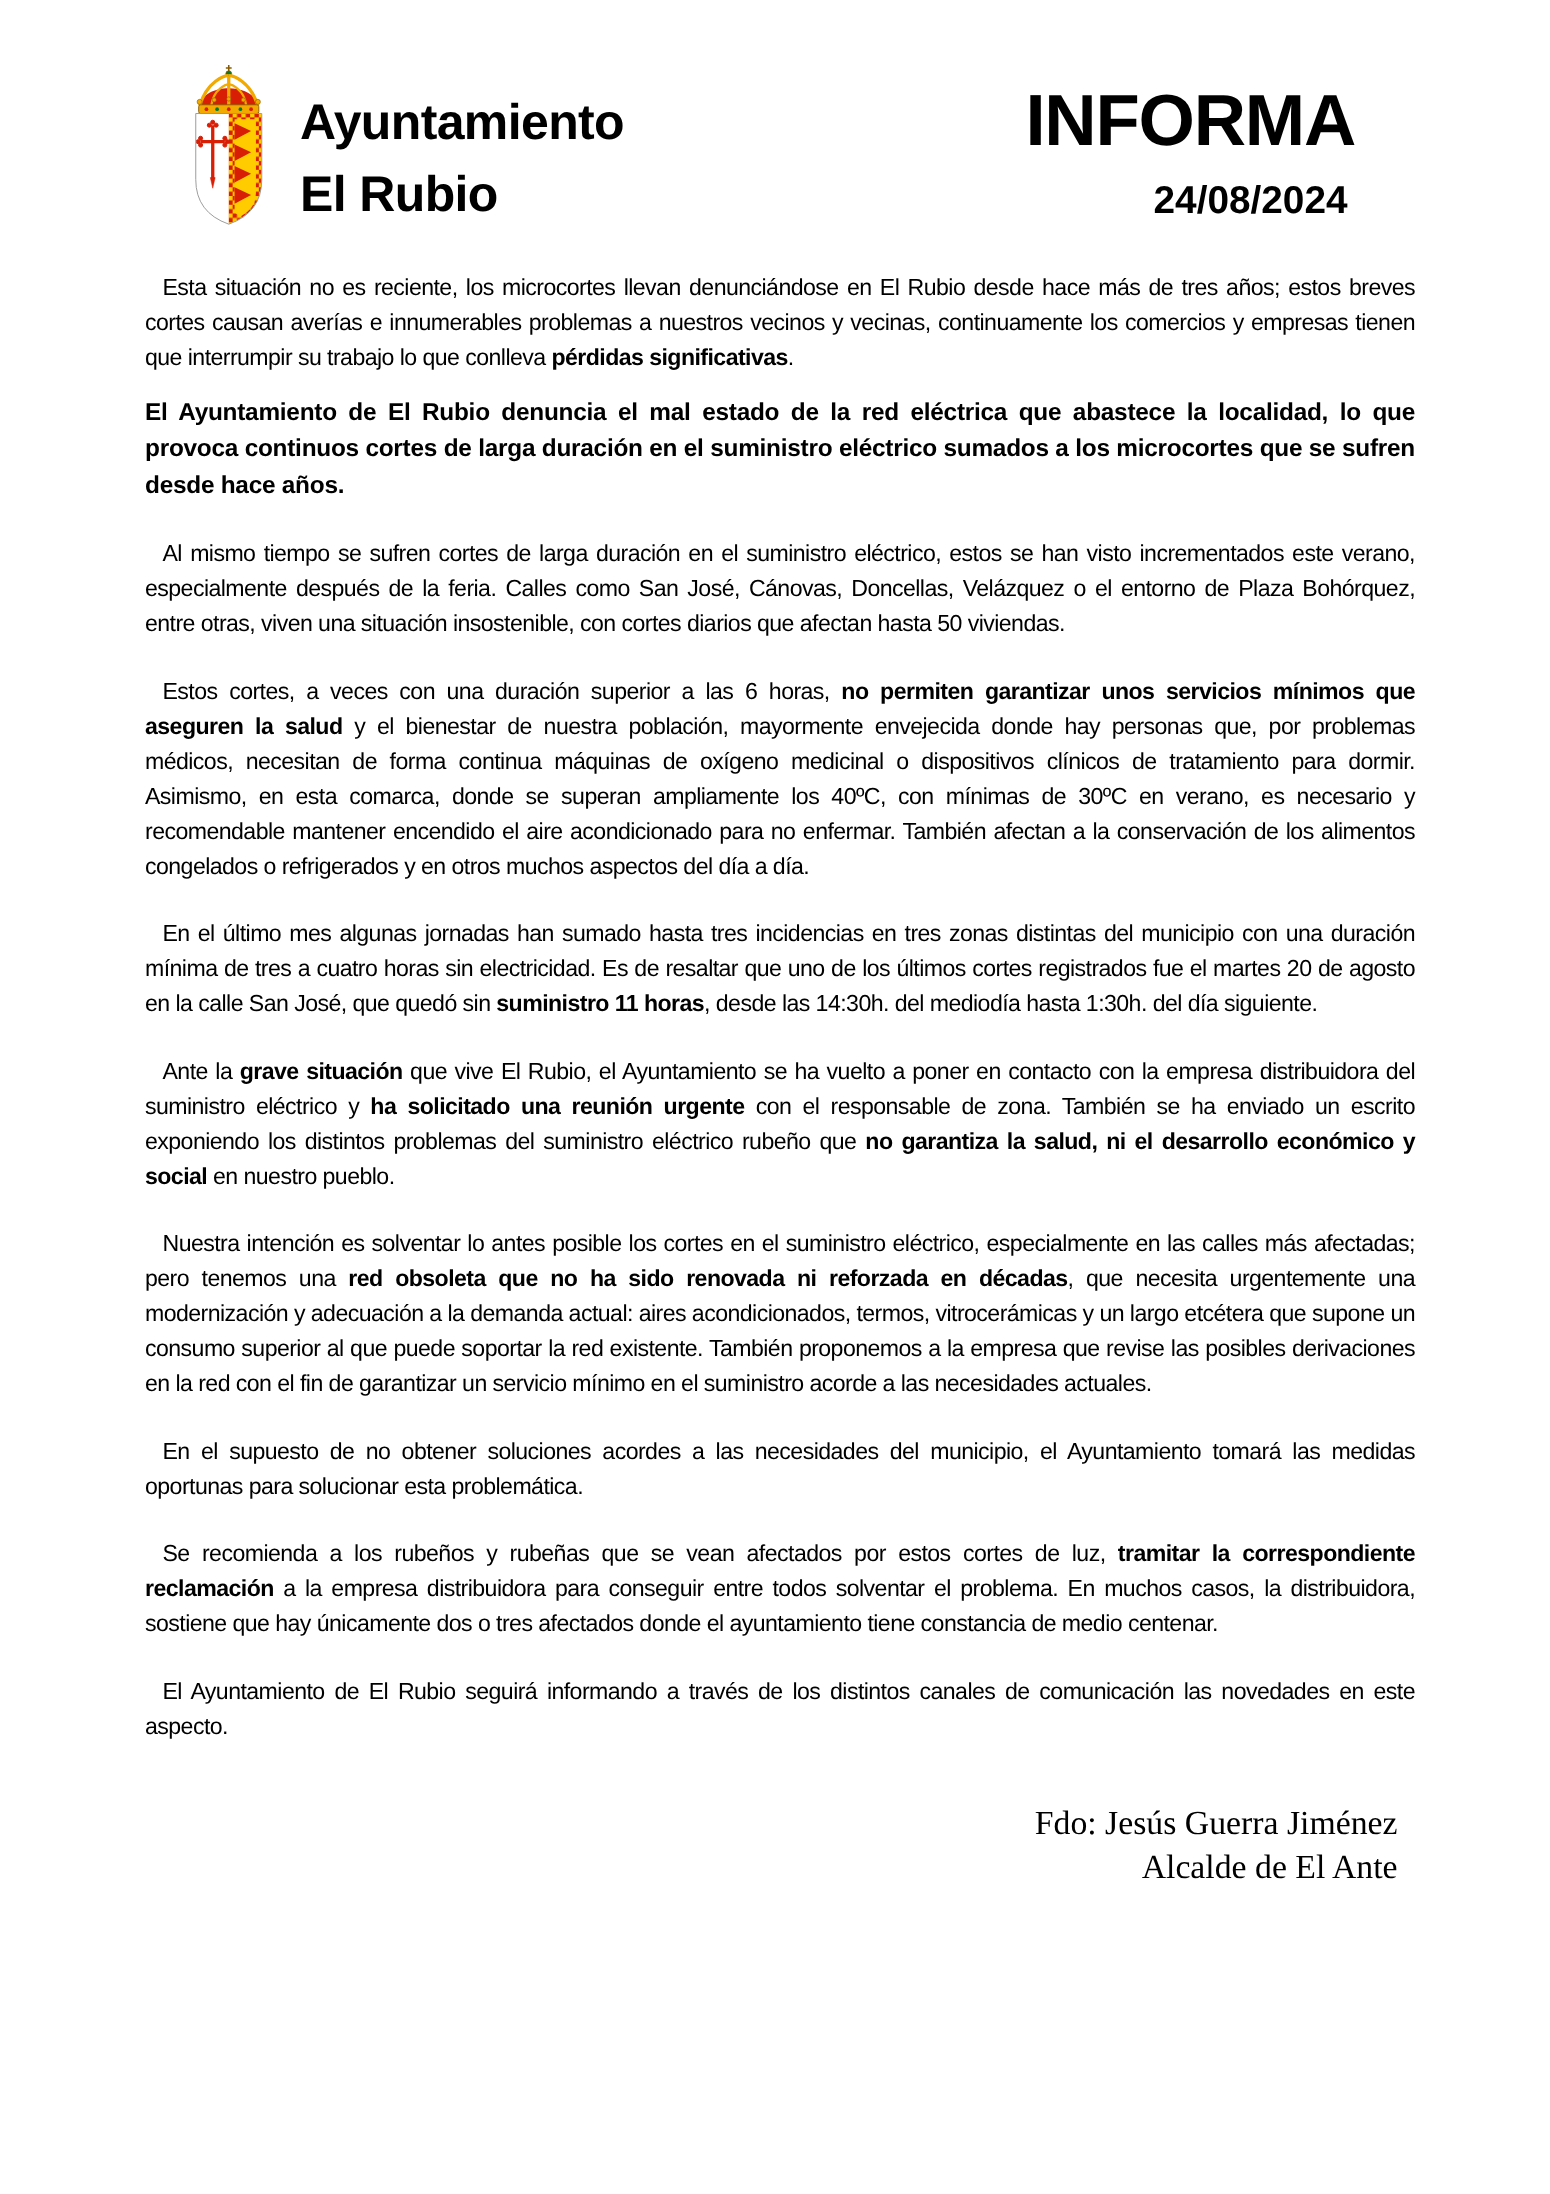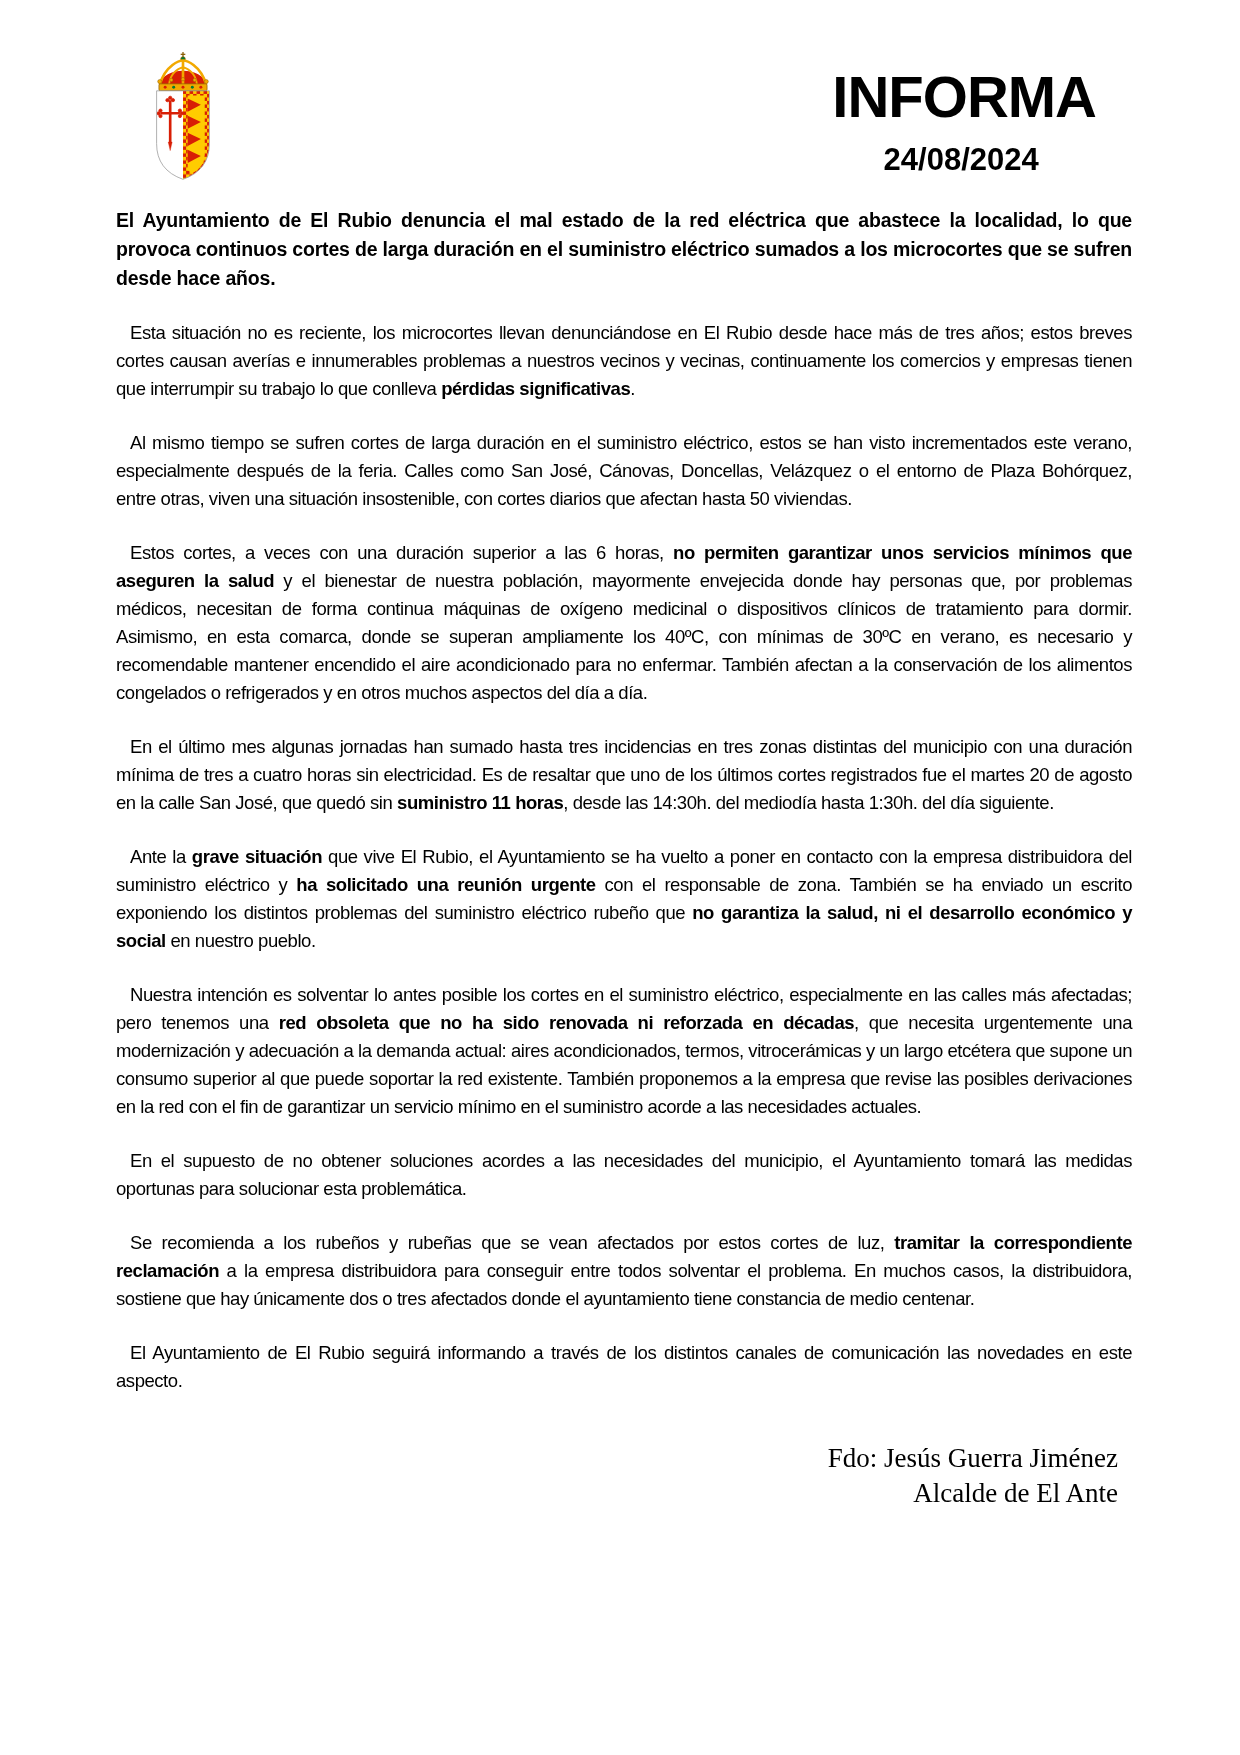--- a/index.html
+++ b/index.html
@@ -11,21 +11,21 @@
     overflow:hidden;
     font-family:"Liberation Sans", sans-serif;
     color:#000000;
   }
   
   .header{position:relative;height:190px;}
   .crest{position:absolute;left:141px;top:52px;width:84px;height:132px;}
   .org-name{position:absolute;left:240px;top:76px;}
   .org-line1{font-size:40px;font-weight:700;letter-spacing:-0.5px;line-height:44px;}
   .org-line2{font-size:40px;font-weight:700;letter-spacing:-0.5px;line-height:44px;margin-top:14px;}
-  .header-right{position:absolute;right:144px;top:68px;text-align:center;}
+  .header-right{position:absolute;right:156px;top:68px;text-align:right;}
   .informa{font-size:58px;font-weight:700;letter-spacing:-1px;line-height:58px;}
   .date{font-size:31px;font-weight:700;margin-top:16px;padding-right:6px;}
   
   .doc-body{padding:0 108px 0 116px;}
   .para{
     text-align:justify;
     font-size:18.5px;
     line-height:28px;
     letter-spacing:-0.45px;
     margin:26px 0 0 0;
@@ -115,30 +115,34 @@
             <circle cx="48.5" cy="79" r="2.1"></circle>
             <circle cx="30" cy="62" r="2.1"></circle>
             <circle cx="37" cy="62" r="2.1"></circle>
             <circle cx="33.5" cy="59" r="2.1"></circle>
           </g>
         </g>
         <path d="M16,50 L84,50 L84,118 Q84,152 50,164 Q16,152 16,118 Z" fill="none" stroke="#9a9a9a" stroke-width="1"></path>
       </g>
     </svg>
 
+    <div class="org-name">
+      <div class="org-line1">Ayuntamiento</div>
+      <div class="org-line2">El Rubio</div>
+    </div>
 
     <div class="header-right">
       <div class="informa">INFORMA</div>
       <div class="date">24/08/2024</div>
     </div>
   </div>
 
   <div class="doc-body">
+      <p class="para"><span>Esta situación no es reciente, los microcortes llevan denunciándose en El Rubio desde hace más de tres años; estos breves cortes causan averías e innumerables problemas a nuestros vecinos y vecinas, continuamente los comercios y empresas tienen que interrumpir su trabajo lo que conlleva </span><b>pérdidas significativas</b><span>.</span></p>
       <p class="para lead"><b>El Ayuntamiento de El Rubio denuncia el mal estado de la red eléctrica que abastece la localidad, lo que provoca continuos cortes de larga duración en el suministro eléctrico sumados a los microcortes que se sufren desde hace años.</b></p>
-      <p class="para"><span>Esta situación no es reciente, los microcortes llevan denunciándose en El Rubio desde hace más de tres años; estos breves cortes causan averías e innumerables problemas a nuestros vecinos y vecinas, continuamente los comercios y empresas tienen que interrumpir su trabajo lo que conlleva </span><b>pérdidas significativas</b><span>.</span></p>
       <p class="para"><span>Al mismo tiempo se sufren cortes de larga duración en el suministro eléctrico, estos se han visto incrementados este verano, especialmente después de la feria. Calles como San José, Cánovas, Doncellas, Velázquez o el entorno de Plaza Bohórquez, entre otras, viven una situación insostenible, con cortes diarios que afectan hasta 50 viviendas.</span></p>
       <p class="para"><span>Estos cortes, a veces con una duración superior a las 6 horas, </span><b>no permiten garantizar unos servicios mínimos que aseguren la salud</b><span> y el bienestar de nuestra población, mayormente envejecida donde hay personas que, por problemas médicos, necesitan de forma continua máquinas de oxígeno medicinal o dispositivos clínicos de tratamiento para dormir. Asimismo, en esta comarca, donde se superan ampliamente los 40ºC, con mínimas de 30ºC en verano, es necesario y recomendable mantener encendido el aire acondicionado para no enfermar. También afectan a la conservación de los alimentos congelados o refrigerados y en otros muchos aspectos del día a día.</span></p>
       <p class="para"><span>En el último mes algunas jornadas han sumado hasta tres incidencias en tres zonas distintas del municipio con una duración mínima de tres a cuatro horas sin electricidad. Es de resaltar que uno de los últimos cortes registrados fue el martes 20 de agosto en la calle San José, que quedó sin </span><b>suministro 11 horas</b><span>, desde las 14:30h. del mediodía hasta 1:30h. del día siguiente.</span></p>
       <p class="para"><span>Ante la </span><b>grave situación</b><span> que vive El Rubio, el Ayuntamiento se ha vuelto a poner en contacto con la empresa distribuidora del suministro eléctrico y </span><b>ha solicitado una reunión urgente</b><span> con el responsable de zona. También se ha enviado un escrito exponiendo los distintos problemas del suministro eléctrico rubeño que </span><b>no garantiza la salud, ni el desarrollo económico y social</b><span> en nuestro pueblo.</span></p>
       <p class="para"><span>Nuestra intención es solventar lo antes posible los cortes en el suministro eléctrico, especialmente en las calles más afectadas; pero tenemos una </span><b>red obsoleta que no ha sido renovada ni reforzada en décadas</b><span>, que necesita urgentemente una modernización y adecuación a la demanda actual: aires acondicionados, termos, vitrocerámicas y un largo etcétera que supone un consumo superior al que puede soportar la red existente. También proponemos a la empresa que revise las posibles derivaciones en la red con el fin de garantizar un servicio mínimo en el suministro acorde a las necesidades actuales.</span></p>
       <p class="para"><span>En el supuesto de no obtener soluciones acordes a las necesidades del municipio, el Ayuntamiento tomará las medidas oportunas para solucionar esta problemática.</span></p>
       <p class="para"><span>Se recomienda a los rubeños y rubeñas que se vean afectados por estos cortes de luz, </span><b>tramitar la correspondiente reclamación</b><span> a la empresa distribuidora para conseguir entre todos solventar el problema. En muchos casos, la distribuidora, sostiene que hay únicamente dos o tres afectados donde el ayuntamiento tiene constancia de medio centenar.</span></p>
       <p class="para"><span>El Ayuntamiento de El Rubio seguirá informando a través de los distintos canales de comunicación las novedades en este aspecto.</span></p>
     </div>
 

